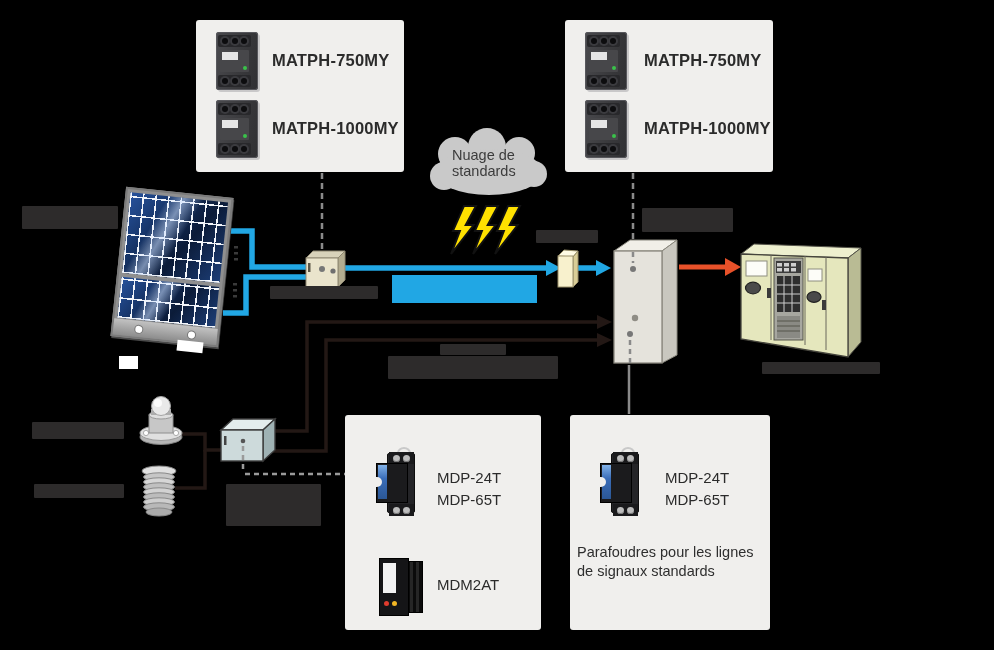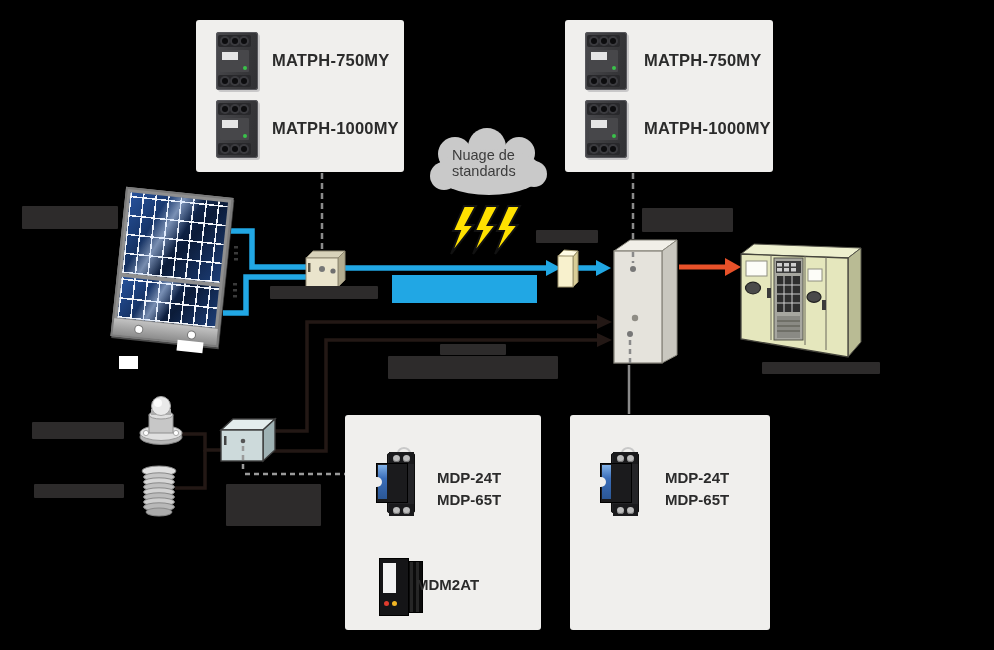--- a/index.html
+++ b/index.html
@@ -5,21 +5,21 @@
   html,body{margin:0;padding:0;background:#000;}
   #canvas{position:relative;width:994px;height:650px;background:#000;overflow:hidden;
           font-family:"Liberation Sans",sans-serif;}
   
   .panel{position:absolute;background:#f0efed;border-radius:3px;}
   
   .bar{position:absolute;background:#2d2b2b;border-radius:1px;}
   .bluebar{position:absolute;background:#21a7e4;}
   
   .model{position:absolute;color:#2b2b2b;font-weight:bold;font-size:16.5px;letter-spacing:.2px;white-space:nowrap;}
-  .model-sm{position:absolute;color:#2b2b2b;font-weight:bold;font-size:15px;white-space:nowrap;}
+  .model-sm{position:absolute;color:#2b2b2b;font-weight:normal;font-size:15px;white-space:nowrap;}
   .cloud-text{position:absolute;color:#3c3c3c;font-size:14.5px;line-height:16px;width:84px;}
   .caption{position:absolute;color:#2e2e2e;font-size:14.5px;line-height:19px;width:188px;}
   
   .breaker{position:absolute;width:42px;height:58px;border-radius:3px;
     background:linear-gradient(100deg,#4a4a4e 0%,#3a3a3d 55%,#303033 100%);
     box-shadow:2px 2px 0 rgba(130,130,136,.35), inset 0 0 0 1px #57575c;}
   .br-term{position:absolute;left:2px;right:7px;height:12px;background:#28282b;border-radius:2px;
     display:flex;align-items:center;justify-content:space-evenly;}
   .br-term i{width:6px;height:6px;border-radius:50%;background:#0c0c0e;box-shadow:0 0 0 2px #3b3b3f;}
   .br-top{top:3px}.br-bot{bottom:3px}
@@ -356,18 +356,19 @@
 
   <div class="cloud-text" style="left:452px;top:147px;">Nuage de standards</div>
 
   <div class="model" style="left:272px;top:51px;">MATPH-750MY</div>
   <div class="model" style="left:272px;top:119px;">MATPH-1000MY</div>
   <div class="model" style="left:644px;top:51px;">MATPH-750MY</div>
   <div class="model" style="left:644px;top:119px;">MATPH-1000MY</div>
 
   <div class="model-sm" style="left:437px;top:469px;">MDP-24T</div>
   <div class="model-sm" style="left:437px;top:491px;">MDP-65T</div>
-  <div class="model-sm" style="left:416px;top:576px;">MDM2AT</div>
+  <div class="model-sm" style="left:437px;top:576px;">MDM2AT</div>
 
   <div class="model-sm" style="left:665px;top:469px;">MDP-24T</div>
   <div class="model-sm" style="left:665px;top:491px;">MDP-65T</div>
 
+  <div class="caption" style="left:577px;top:543px;">Parafoudres pour les lignes de signaux standards</div>
 </div>
 
 </body></html>

